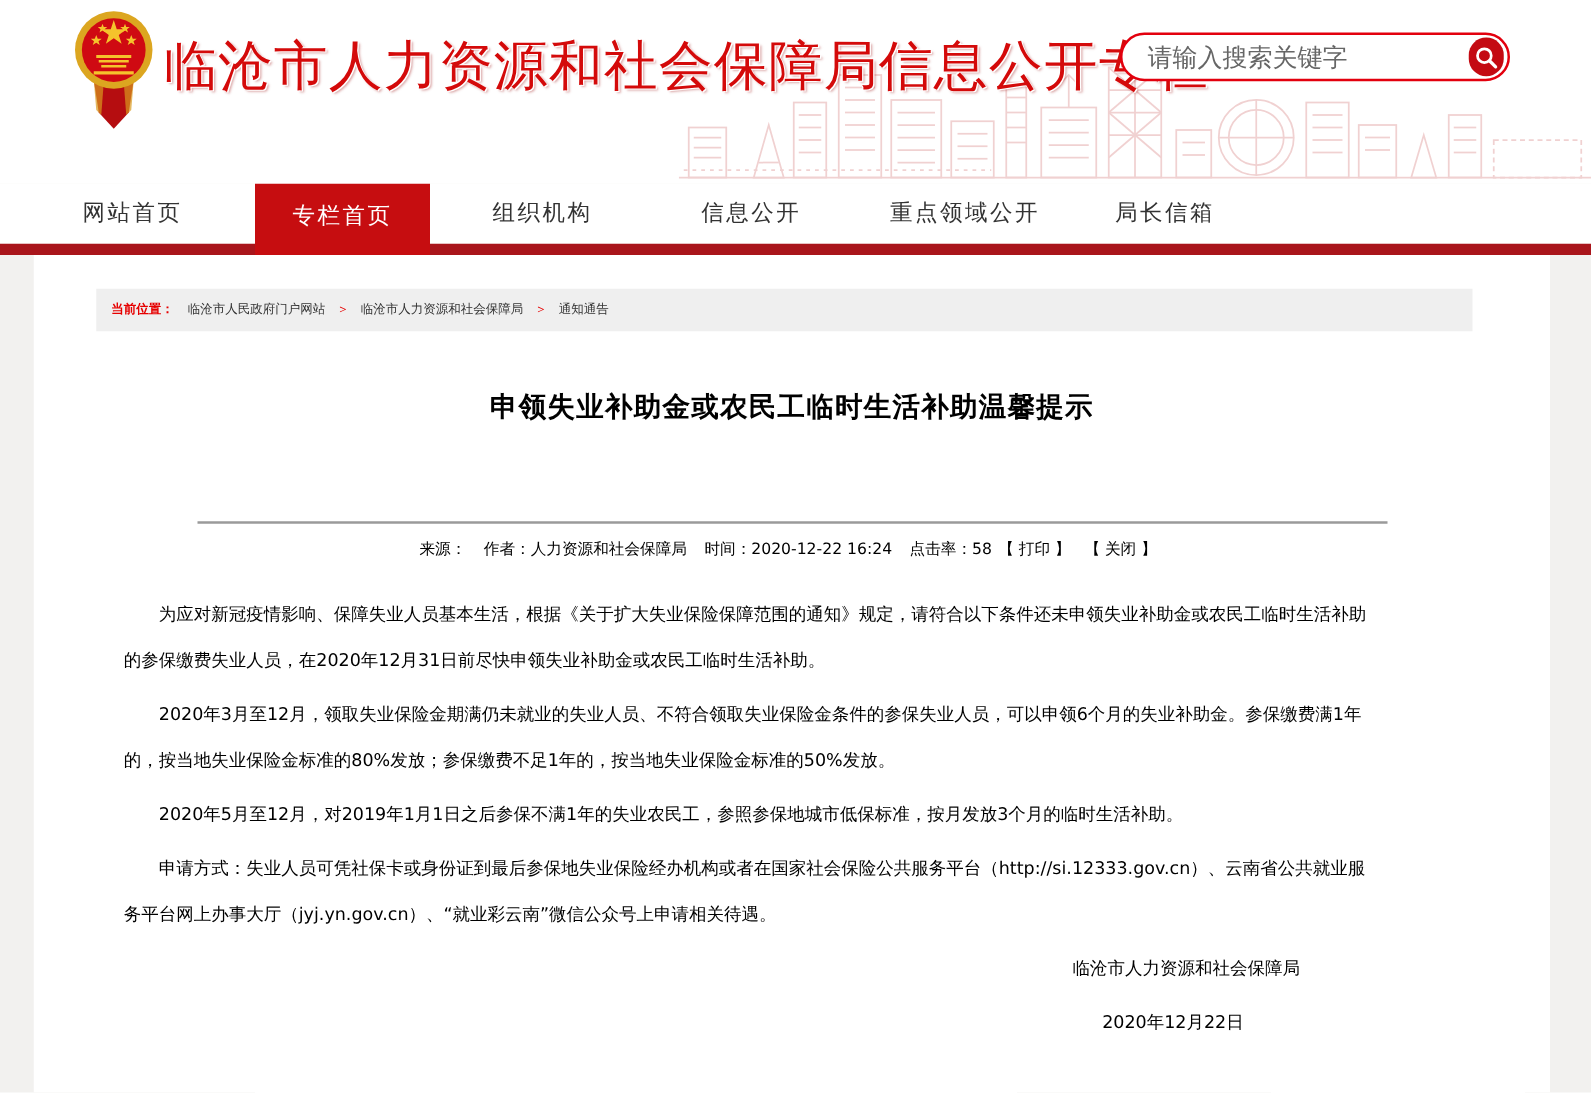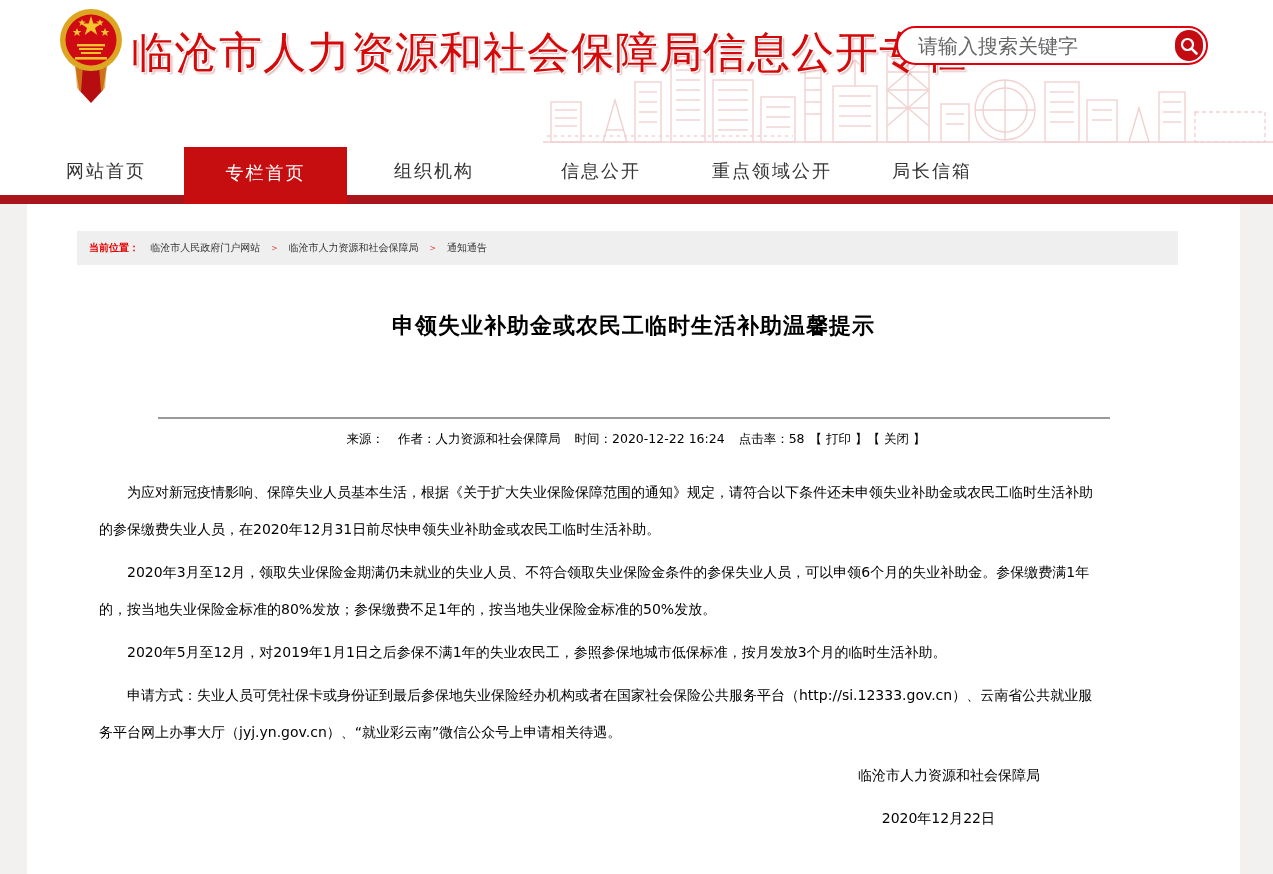--- a/index.html
+++ b/index.html
@@ -206,21 +206,21 @@
       <svg width="20" height="20" viewBox="0 0 20 20">
         <circle cx="8.5" cy="8.5" r="5.5" fill="none" stroke="#ffffff" stroke-width="2.2"></circle>
         <line x1="12.8" y1="12.8" x2="17.5" y2="17.5" stroke="#ffffff" stroke-width="2.6" stroke-linecap="round"></line>
       </svg>
     </button>
   </div>
 </div>
 
 <div class="nav">
   <div class="nav-item" style="left:66px;  width:80px;">网站首页</div>
-  <div class="nav-item active" style="left:184px; width:163px;">专栏首页</div>
+  <div class="nav-item active" style="left:204px; width:140px;">专栏首页</div>
   <div class="nav-item" style="left:394px; width:80px;">组织机构</div>
   <div class="nav-item" style="left:561px; width:80px;">信息公开</div>
   <div class="nav-item" style="left:712px; width:116px;">重点领域公开</div>
   <div class="nav-item" style="left:892px; width:80px;">局长信箱</div>
 </div>
 <div class="nav-redbar"></div>
 
 <div class="card">
 
   <div class="breadcrumb">
@@ -233,21 +233,21 @@
   </div>
 
   <h1 class="article-title">申领失业补助金或农民工临时生活补助温馨提示</h1>
 
   <div class="meta-divider"></div>
 
   <div class="meta-line">
     <span>来源：</span>
     <span>作者：人力资源和社会保障局</span>
     <span>时间：2020-12-22 16:24</span>
-    <span>点击率：58</span><span class="meta-action" style="margin:0;">【 打印 】</span><span class="meta-action" style="margin:0;">【 关闭 】</span>
+    <span>点击率：58</span><span class="meta-action" style="margin:0;">【 打印 】</span><span class="meta-action" style="margin:11px;">【 关闭 】</span>
   </div>
 
   <div class="article-body">
     <p>为应对新冠疫情影响、保障失业人员基本生活，根据《关于扩大失业保险保障范围的通知》规定，请符合以下条件还未申领失业补助金或农民工临时生活补助的参保缴费失业人员，在2020年12月31日前尽快申领失业补助金或农民工临时生活补助。</p>
     <p>2020年3月至12月，领取失业保险金期满仍未就业的失业人员、不符合领取失业保险金条件的参保失业人员，可以申领6个月的失业补助金。参保缴费满1年的，按当地失业保险金标准的80%发放；参保缴费不足1年的，按当地失业保险金标准的50%发放。</p>
     <p>2020年5月至12月，对2019年1月1日之后参保不满1年的失业农民工，参照参保地城市低保标准，按月发放3个月的临时生活补助。</p>
     <p>申请方式：失业人员可凭社保卡或身份证到最后参保地失业保险经办机构或者在国家社会保险公共服务平台（http://si.12333.gov.cn）、云南省公共就业服务平台网上办事大厅（jyj.yn.gov.cn）、“就业彩云南”微信公众号上申请相关待遇。</p>
     <p class="sig-line"><span class="sig-org">临沧市人力资源和社会保障局</span></p>
     <p class="sig-line"><span class="sig-date">2020年12月22日</span></p>
   </div>

